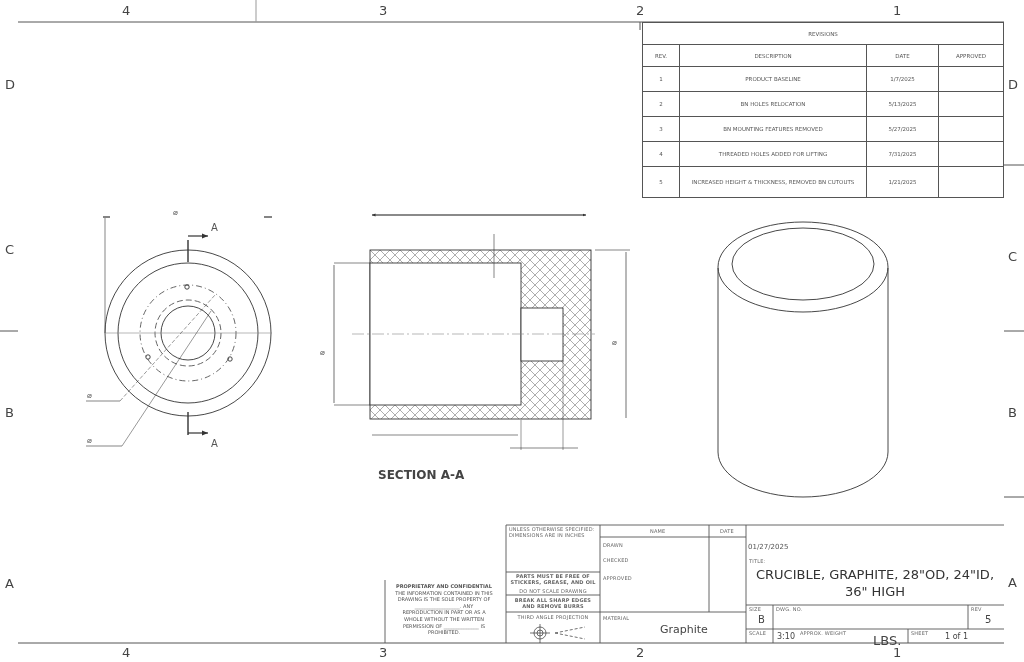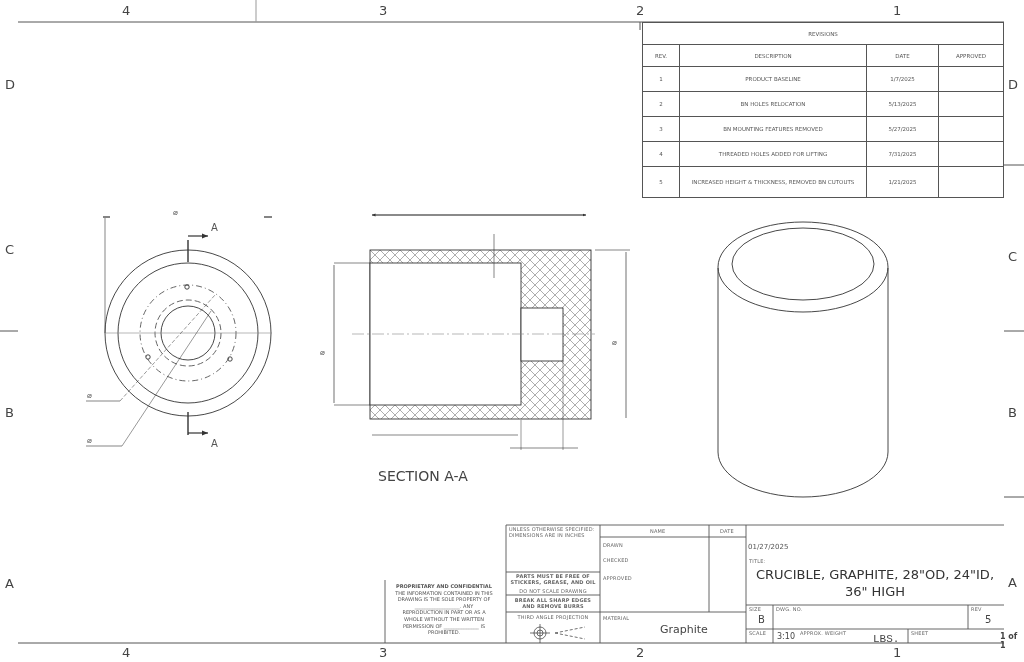--- a/index.html
+++ b/index.html
@@ -133,21 +133,21 @@
     <circle cx="540" cy="633" r="3"></circle>
     <line x1="530" y1="633" x2="550" y2="633"></line>
     <line x1="540" y1="624" x2="540" y2="643"></line>
     <line x1="555" y1="633" x2="585" y2="627" stroke-dasharray="3,2"></line>
     <line x1="555" y1="633" x2="585" y2="639" stroke-dasharray="3,2"></line>
   </g>
 </svg>
 
 <div class="abs small" style="left:211px;top:222px;font-size:10px;">A</div>
 <div class="abs small" style="left:211px;top:438px;font-size:10px;">A</div>
-<div class="abs" style="left:378px;top:468px;font-size:14px;color:#444;">SECTION A-A</div>
+<div class="abs" style="left:378px;top:468px;font-size:12px;color:#444;font-weight:bold;">SECTION A-A</div>
 
 <table class="rev">
   <tbody>
       <tr style="height:22px;">
         <td colspan="4">REVISIONS</td>
       </tr>
   <tr style="height:22px;">
     <td style="width:30px;">REV.</td>
     <td style="width:180px;">DESCRIPTION</td>
     <td style="width:65px;">DATE</td>
@@ -221,15 +221,15 @@
 <div class="abs tiny" style="left:749px;top:606px;">SIZE</div>
 <div class="abs" style="left:758px;top:614px;font-size:10px;color:#444;">B</div>
 <div class="abs tiny" style="left:776px;top:606px;">DWG. NO.</div>
 <div class="abs" style="left:790px;top:614px;font-size:10px;color:#444;"></div>
 <div class="abs tiny" style="left:971px;top:606px;">REV</div>
 <div class="abs" style="left:985px;top:614px;font-size:10px;color:#444;">5</div>
 
 <div class="abs tiny" style="left:749px;top:630px;">SCALE</div>
 <div class="abs" style="left:777px;top:632px;font-size:8px;color:#444;">3:10</div>
 <div class="abs tiny" style="left:800px;top:630px;">APPROX. WEIGHT</div>
-<div class="abs" style="left:873px;top:633px;font-size:11px;color:#444;font-family:Liberation Mono, monospace;">LBS.</div>
+<div class="abs" style="left:873px;top:633px;font-size:13px;color:#444;">LBS.</div>
 <div class="abs tiny" style="left:911px;top:630px;">SHEET</div>
-<div class="abs" style="left:1000px;top:632px;font-size:8px;color:#444;font-weight:bold;">1 of 1</div>
+<div class="abs" style="left:945px;top:632px;font-size:8px;color:#444;">1 of 1</div>
 
 </body></html>

